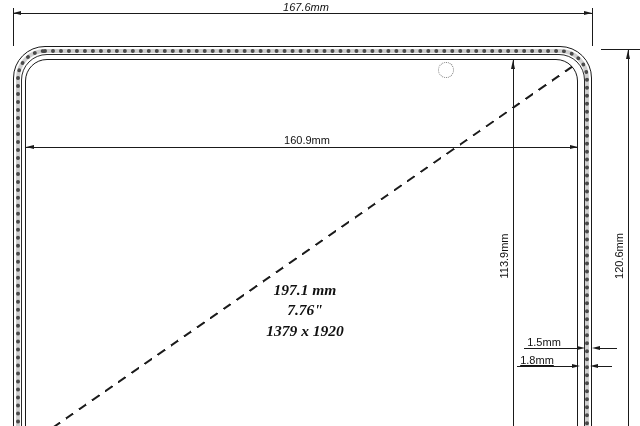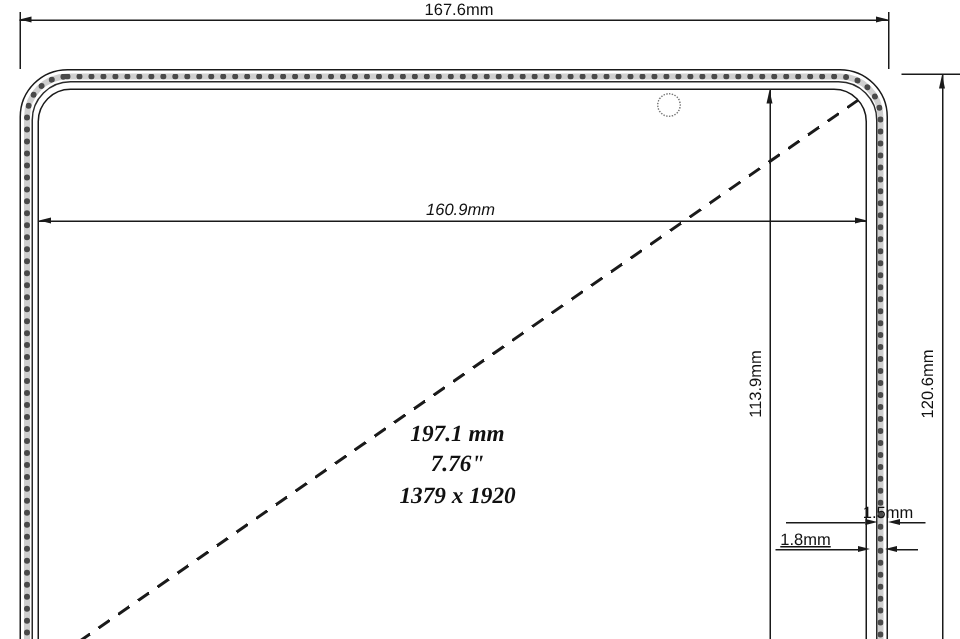--- a/index.html
+++ b/index.html
@@ -56,37 +56,37 @@
     <div>197.1 mm</div>
     <div>7.76"</div>
     <div>1379 x 1920</div>
   </div>
 
   <div class="abs hline" style="left:13px; top:13px; width:579px;"></div>
   <div class="abs vline" style="left:12.5px; top:8px; height:38px;"></div>
   <div class="abs vline" style="left:591.5px; top:8px; height:38px;"></div>
   <div class="abs arr left" style="left:13px;  top:11px;"></div>
   <div class="abs arr right" style="left:584px; top:11px;"></div>
-  <div class="abs dimlabel" style="left:250px; top:1px; width:112px;">167.6mm</div>
+  <div class="abs dimlabel" style="left:250px; top:1px; width:112px;font-style:italic;">167.6mm</div>
 
   <div class="abs hline" style="left:26px; top:147px; width:552px;"></div>
   <div class="abs arr left" style="left:26px;  top:145px;"></div>
   <div class="abs arr right" style="left:570px; top:145px;"></div>
-  <div class="abs dimlabel" style="left:251px; top:134px; width:112px;font-style:italic;">160.9mm</div>
+  <div class="abs dimlabel" style="left:251px; top:134px; width:112px;">160.9mm</div>
 
   <div class="abs vline" style="left:513px; top:60px; height:366px;"></div>
   <div class="abs arr up" style="left:510.5px; top:60px;"></div>
   <div class="abs dimlabel vlabel" style="left:474px; top:250px; width:60px;">113.9mm</div>
 
   <div class="abs hline" style="left:601px; top:49px; width:39px;"></div>
   <div class="abs vline" style="left:628px; top:50px; height:376px;"></div>
   <div class="abs arr up" style="left:625.5px; top:50px;"></div>
   <div class="abs dimlabel vlabel" style="left:589px; top:250px; width:60px;">120.6mm</div>
 
-  <div class="abs dimlabel" style="left:524px; top:336px; width:40px;margin-left:48px;">1.5mm</div>
+  <div class="abs dimlabel" style="left:524px; top:336px; width:40px;">1.5mm</div>
   <div class="abs hline" style="left:524px; top:348px; width:53px;"></div>
   <div class="abs arr right" style="left:577px; top:346px;"></div>
   <div class="abs arr left" style="left:592px; top:346px;"></div>
   <div class="abs hline" style="left:600px; top:348px; width:17px;"></div>
 
   <div class="abs dimlabel" style="left:517px; top:354px; width:40px;text-decoration:underline;">1.8mm</div>
   <div class="abs hline" style="left:517px; top:366px; width:55px;"></div>
   <div class="abs arr right" style="left:572px; top:364px;"></div>
   <div class="abs arr left" style="left:590px; top:364px;"></div>
   <div class="abs hline" style="left:598px; top:366px; width:14px;"></div>

